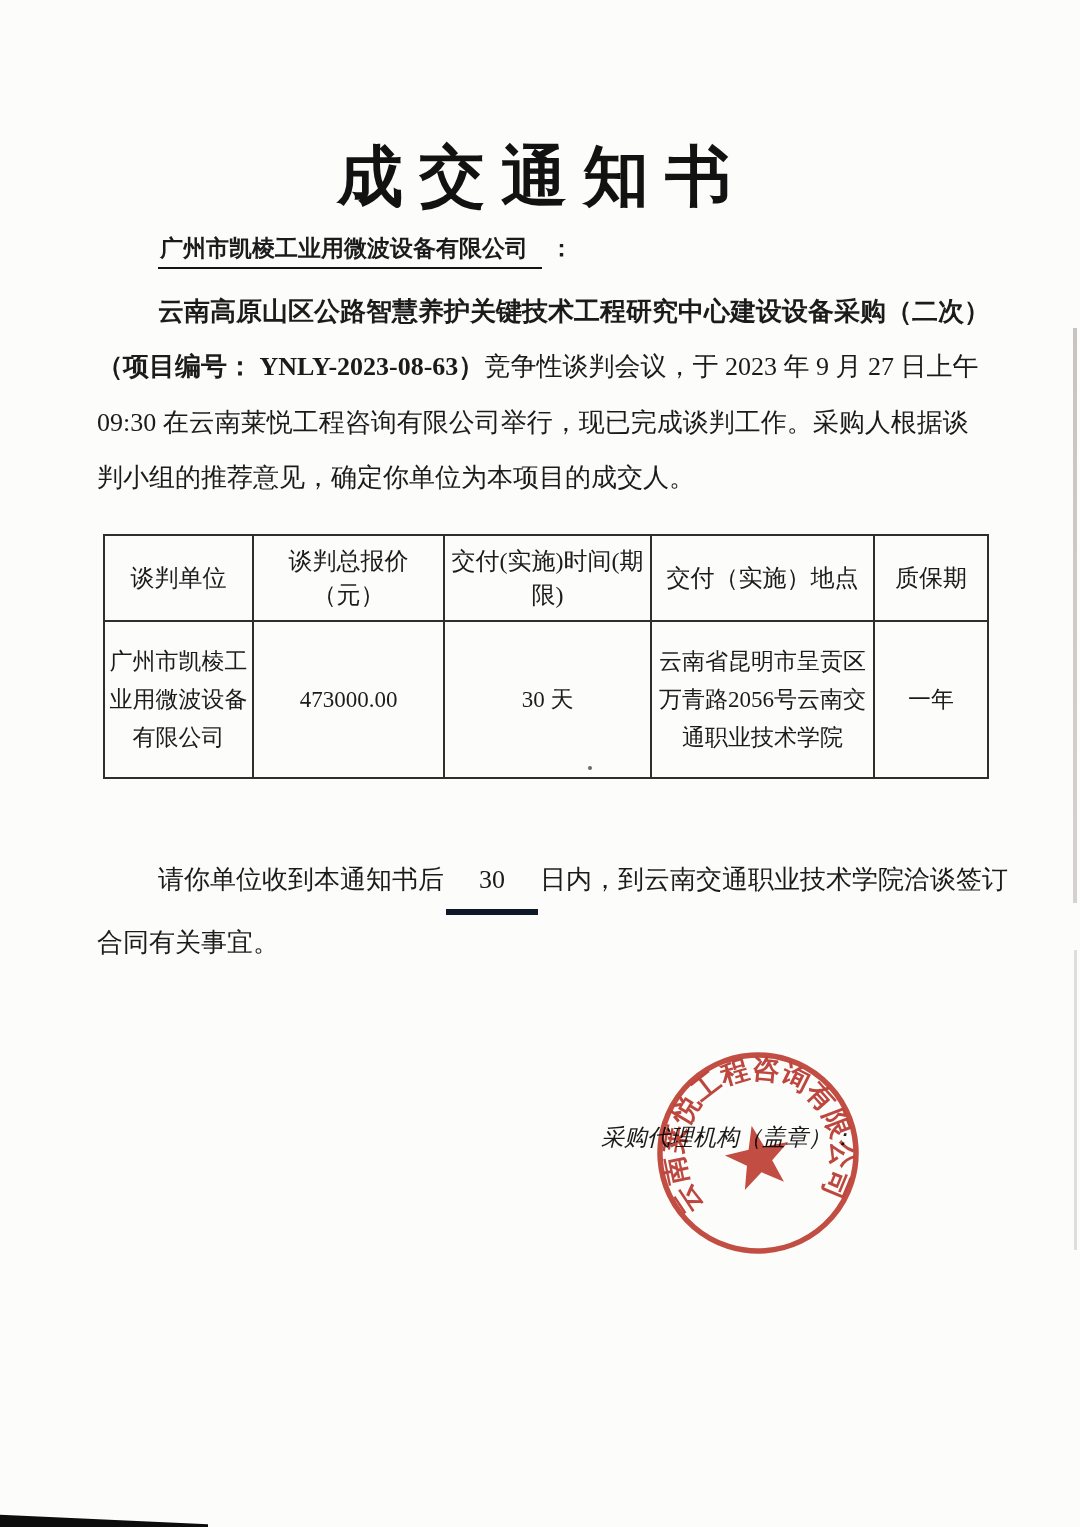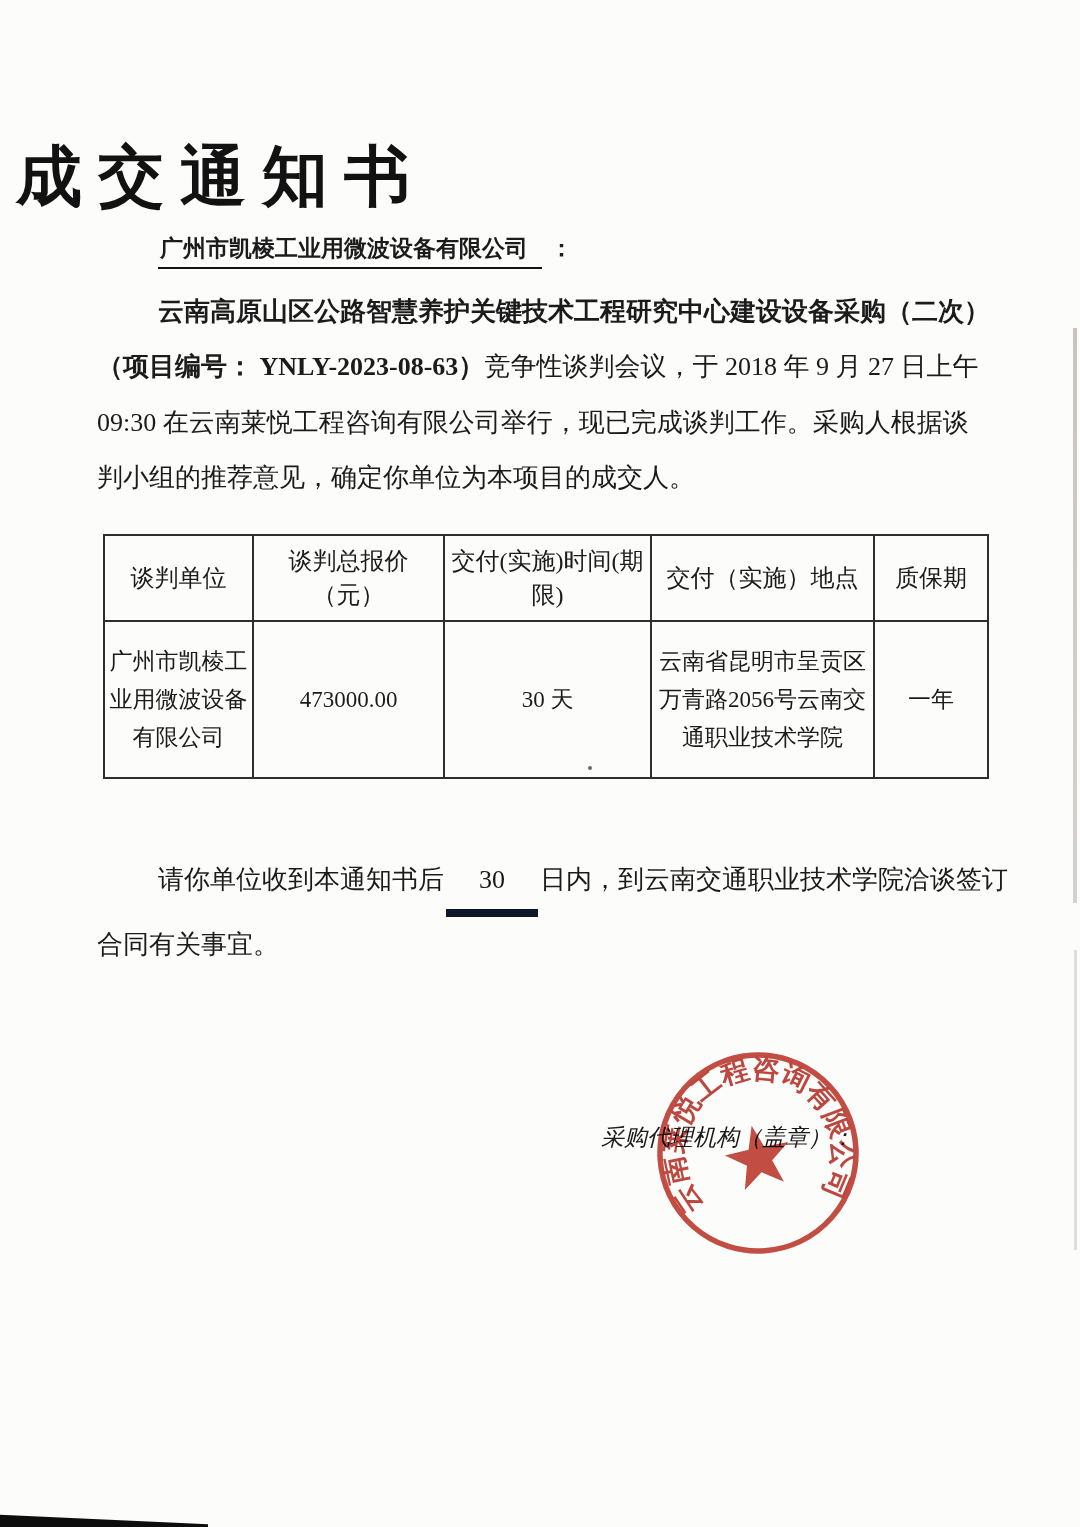--- a/index.html
+++ b/index.html
@@ -6,21 +6,21 @@
   body{
     width:1080px;height:1527px;
     position:relative;
     background:#fcfcfb;
     font-family:"Liberation Serif","DejaVu Serif",serif;
     color:#1b1b1b;
     overflow:hidden;
   }
   .title{
     position:absolute;top:132px;left:0;width:1068px;
-    margin:0;
+    margin:0;text-align:center;
     font-size:66px;font-weight:700;
     letter-spacing:16px;text-indent:16px;
     color:#121212;
   }
   .addressee{
     position:absolute;top:233px;left:158px;
     font-size:23px;font-weight:700;white-space:nowrap;
   }
   .addr-name{
     border-bottom:2.5px solid #141414;
@@ -31,21 +31,21 @@
   .para{position:absolute;left:97px;width:890px;font-size:26px;}
   .para .line{line-height:55.4px;white-space:nowrap;}
   .para1{top:284px;}
   .para2{top:852px;}
   .para2 .line{line-height:56.5px;}
   .indent{text-indent:61px;}
   .bold{font-weight:700;}
   .days-underline{
     display:inline-block;
     min-width:92px;text-align:center;
-    border-bottom:8px solid #0f172a;
+    border-bottom:6px solid #0f172a;
     margin:0 2px;
     text-indent:0;
   }
   table.award-table{
     position:absolute;top:534px;left:103px;
     border-collapse:collapse;
     table-layout:fixed;width:884px;
   }
   .award-table th,.award-table td{
     border:2px solid #2e2e2e;
@@ -92,21 +92,21 @@
 <div class="page">
 
   <h1 class="title">成交通知书</h1>
 
   <div class="addressee">
     <span class="addr-name">广州市凯棱工业用微波设备有限公司</span><span class="addr-colon">：</span>
   </div>
 
   <div class="para para1">
     <div class="line indent bold">云南高原山区公路智慧养护关键技术工程研究中心建设设备采购（二次）</div>
-    <div class="line"><span class="bold">（项目编号： YNLY-2023-08-63）</span><span>竞争性谈判会议，于 2018 年 9 月 27 日上午</span></div>
+    <div class="line"><span class="bold">（项目编号： YNLY-2023-08-63）</span><span>竞争性谈判会议，于 2023 年 9 月 27 日上午</span></div>
     <div class="line">09:30 在云南莱悦工程咨询有限公司举行，现已完成谈判工作。采购人根据谈</div>
     <div class="line">判小组的推荐意见，确定你单位为本项目的成交人。</div>
   </div>
 
   <table class="award-table">
     <colgroup>
       <col style="width:149px">
         <col style="width:191px">
         <col style="width:207px">
         <col style="width:223px">

